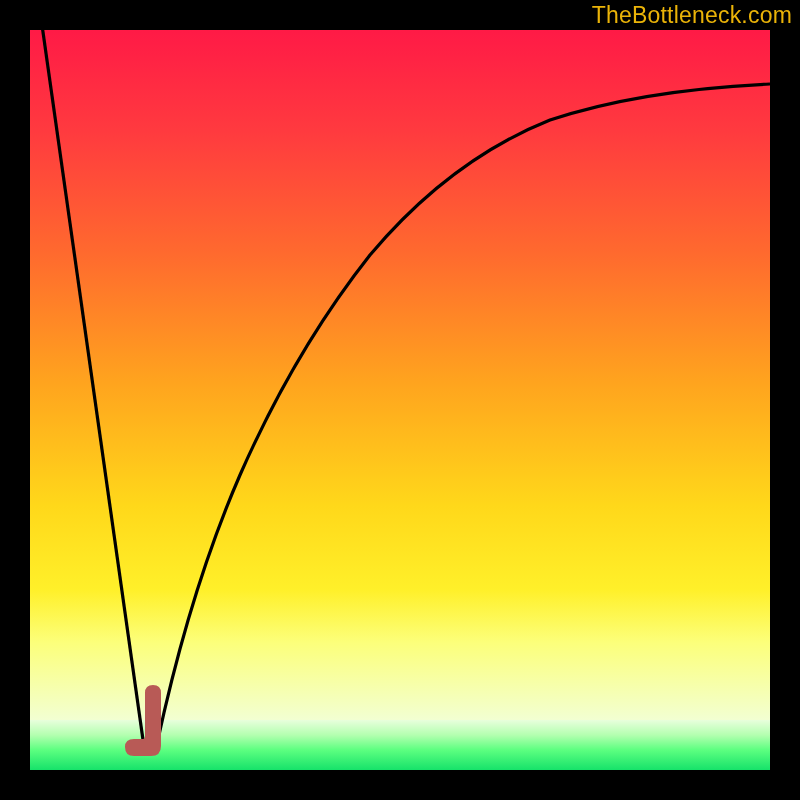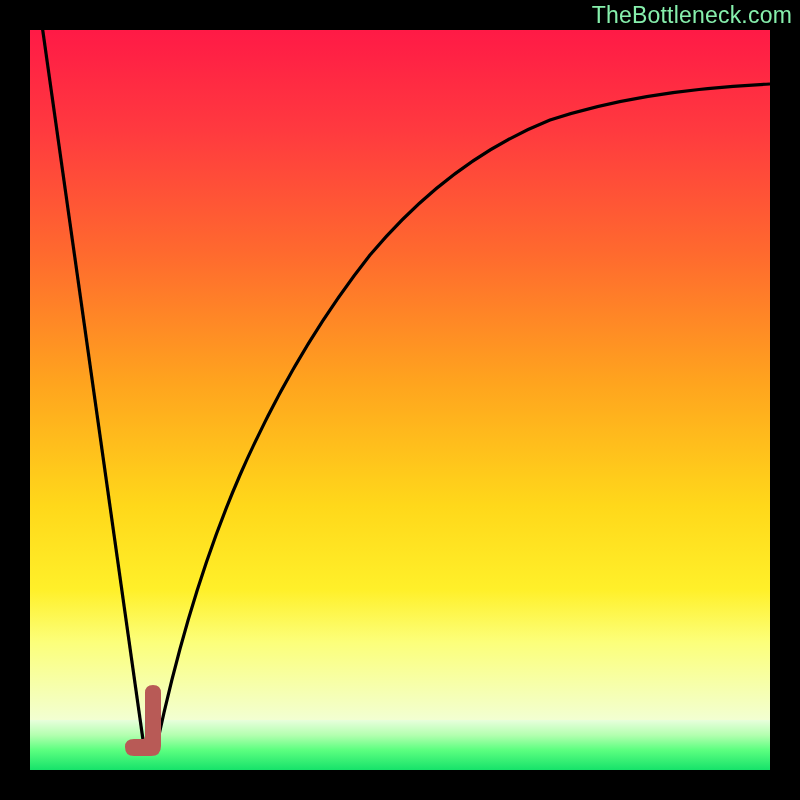--- a/index.html
+++ b/index.html
@@ -68,21 +68,21 @@
     position: absolute;
     left: 0;
     top: 0;
     width: 740px;
     height: 740px;
   }
   .watermark {
     position: absolute;
     top: 2px;
     right: 8px;
-    color: #86efac;
+    color: #eab308;
     font-size: 23px;
     letter-spacing: 0.2px;
     font-weight: 400;
   }
 </style>
 </head>
 <body>
 
 <div class="frame">
 

